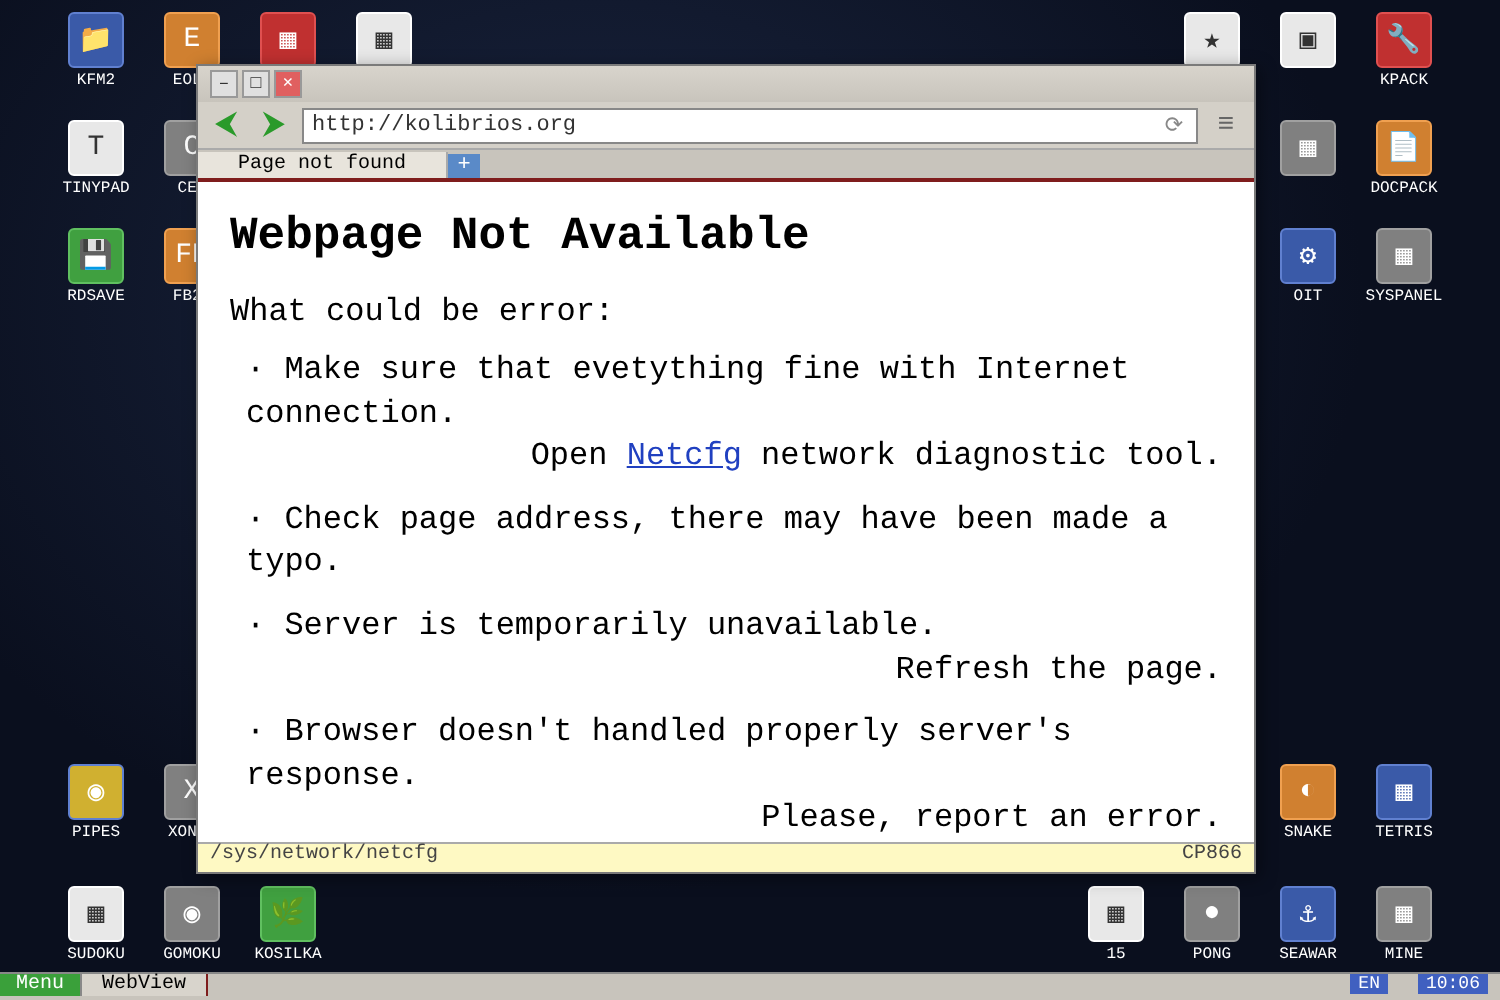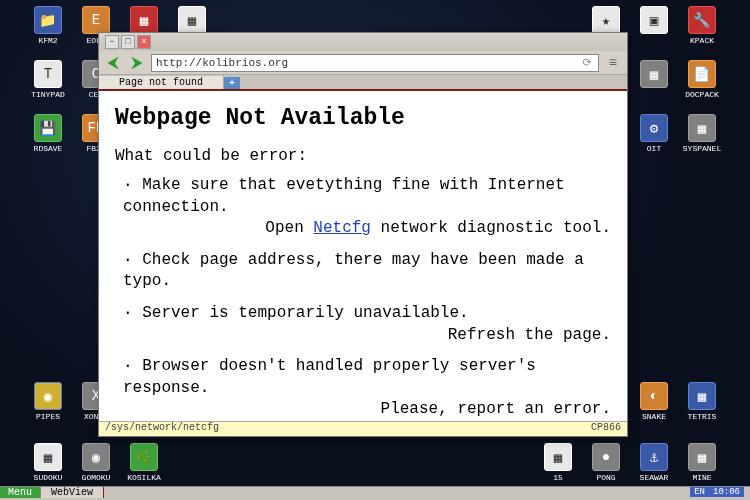--- a/index.html
+++ b/index.html
@@ -114,21 +114,21 @@
 }
 .menu-button {
   background: #3aa03a; color: #fff; padding: 0 8px;
   display: flex; align-items: center; border-right: 1px solid #888;
 }
 .task-item {
   background: #d8d4cc; padding: 0 10px; border-right: 1px solid #7f1d1d;
   display: flex; align-items: center;
 }
 .task-spacer { flex: 1; }
-.tray { display: flex; align-items: center; gap: 0; padding: 0 6px; }
+.tray { display: flex; align-items: center; gap: 15px; padding: 0 6px; }
 .tray-item { background: #4060c0; color: #fff; padding: 0 4px; font-size: 9px; }
 </style>
 </head>
 <body>
 
 <div class="desktop">
 
   <div class="desktop-icons-top">
     <div class="dicon">
         <div class="dicon-img">📁</div>

